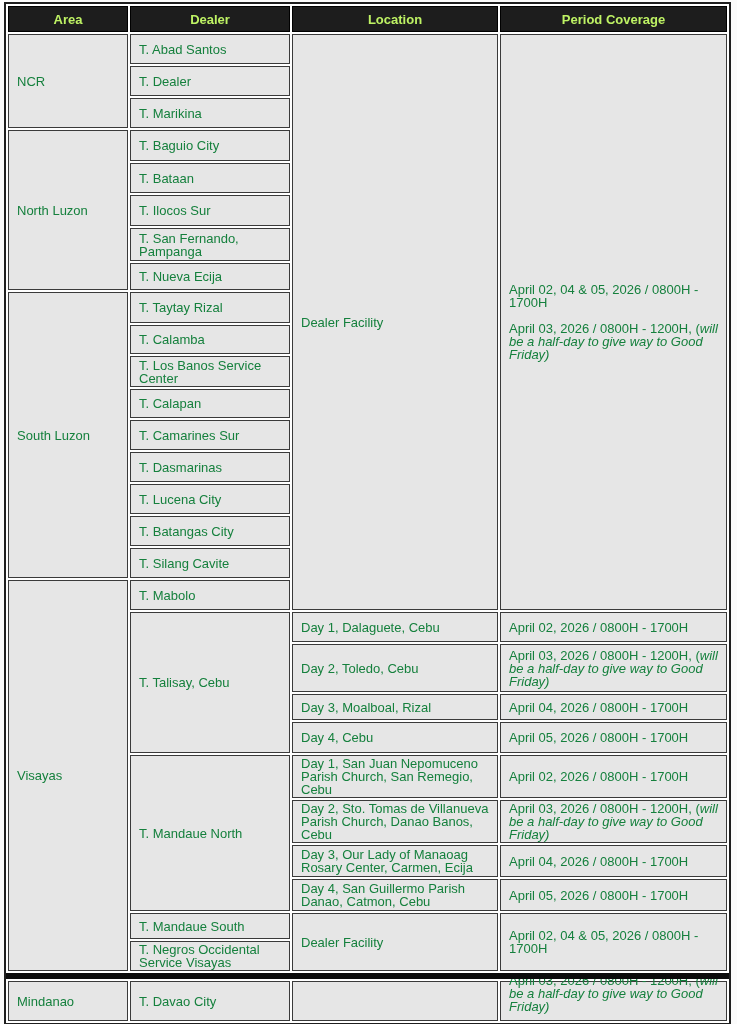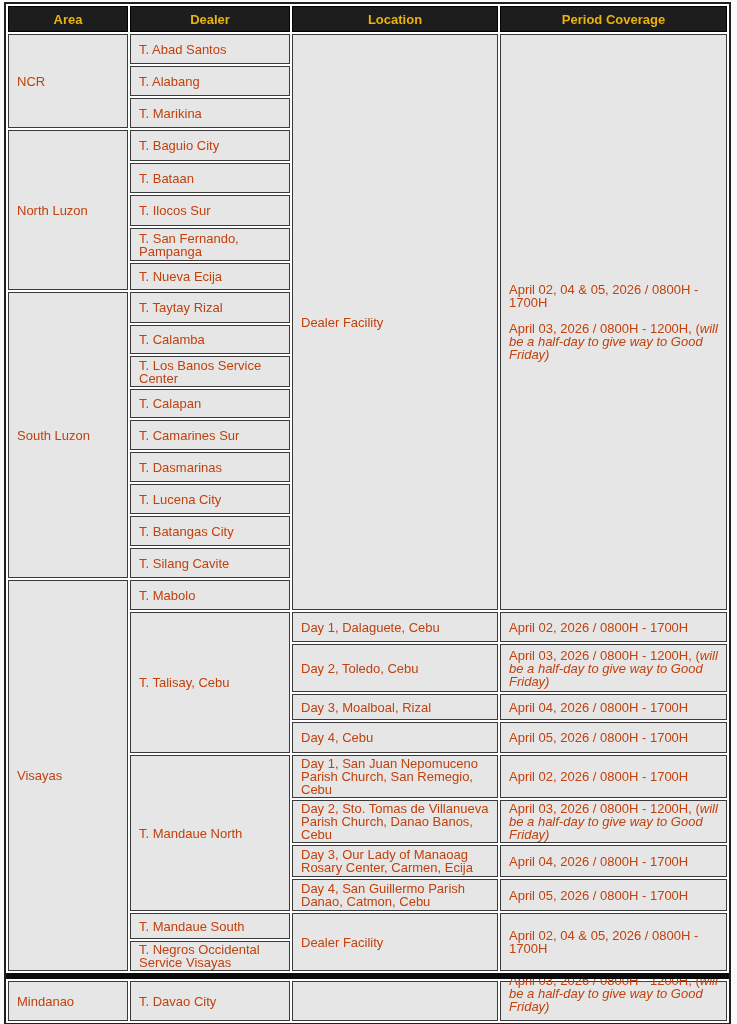--- a/index.html
+++ b/index.html
@@ -19,28 +19,28 @@
   table.tbl{
     border-collapse:separate;border-spacing:2px;
     table-layout:fixed;width:723px;
   }
   col.c1{width:120px}
   col.c2{width:160px}
   col.c3{width:206px}
   col.c4{width:227px}
   th,td{box-sizing:border-box;overflow:visible;}
   th{
-    background:#1d1d1d;color:#eab308;
+    background:#1d1d1d;color:#bef264;
     font-size:13px;font-weight:bold;text-align:center;
     border:1px solid #000;padding:3px 2px;
   }
   td{
     background:#e6e6e6;
     border:1.5px solid #3a3a3a;
-    color:#c2410c;
+    color:#15803d;
     font-size:13px;line-height:13px;
     padding:1px 6px 1px 8px;
     vertical-align:middle;
     text-align:left;
     word-wrap:break-word;
   }
   td i{}
   .pgroup p{margin:0;}
   .pgroup p + p{margin-top:13px;}
   .thickbar{
@@ -78,21 +78,21 @@
           <td>T. Abad Santos</td>
           <td rowspan="18">Dealer Facility</td>
           <td rowspan="18">
             <div class="pgroup">
               <p>April 02, 04 &amp; 05, 2026 / 0800H - 1700H</p>
               <p><span>April 03, 2026 / 0800H - 1200H, (</span><i>will be a half-day to give way to Good Friday)</i></p>
             </div>
           </td>
         </tr>
         <tr style="height:30px">
-          <td>T. Alabang</td>
+          <td>T. Dealer</td>
         </tr>
         <tr style="height:30px">
           <td>T. Marikina</td>
         </tr>
         <tr style="height:31px">
           <td rowspan="5">North Luzon</td>
           <td>T. Baguio City</td>
         </tr>
         <tr style="height:30px">
           <td>T. Bataan</td>

